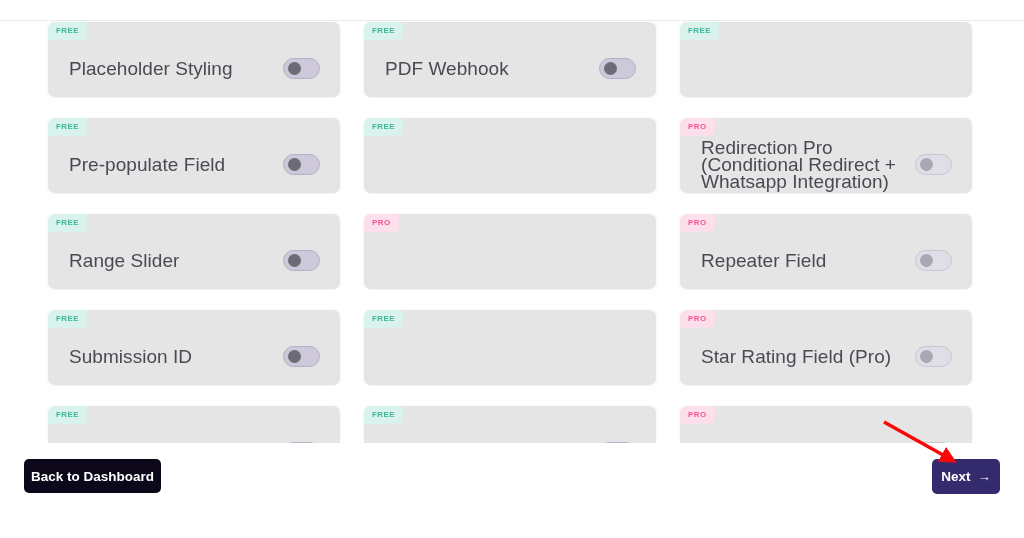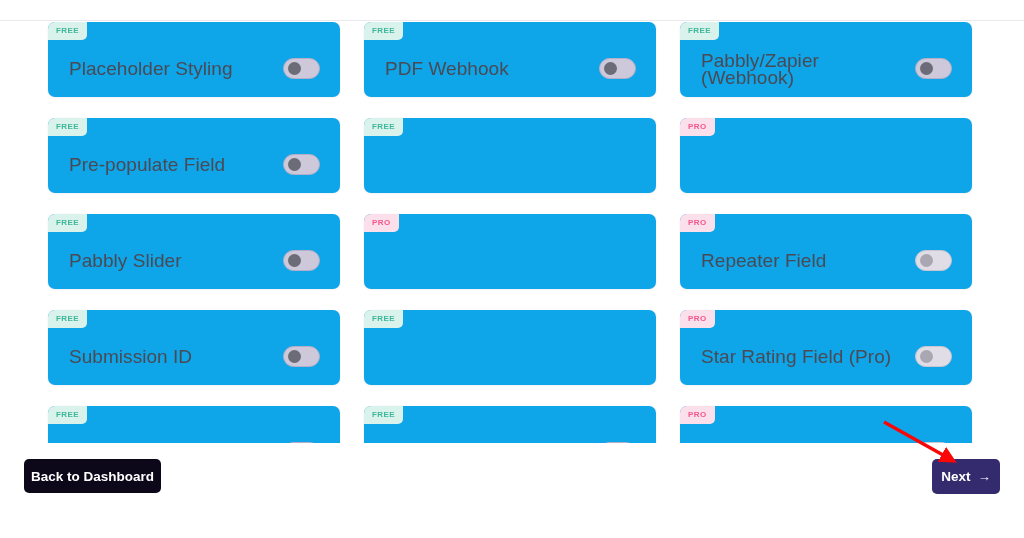--- a/index.html
+++ b/index.html
@@ -27,21 +27,21 @@
     display: grid;
     grid-template-columns: repeat(3, 292px);
     column-gap: 24px;
     row-gap: 21px;
   }
 
   
   .card {
     position: relative;
     width: 292px; height: 75px;
-    background: #0ea5e9;
+    background: #e5e5e5;
     border-radius: 7px;
     box-shadow: 0 1px 3px rgba(30,25,70,0.045), 0 0 0 0.5px rgba(120,115,160,0.05);
     overflow: hidden;
   }
 
   .badge {
     position: absolute; left: 0; top: 0;
     padding: 4px 8px 4px 8px;
     font-size: 8px;
     font-weight: 700;
@@ -132,46 +132,46 @@
           <span class="badge free">FREE</span>
           <div class="card-body">
             <div class="card-title">PDF Webhook</div>
             <div class="toggle">
               <div class="knob"></div>
             </div>
           </div>
         </div>
         <div class="card">
           <span class="badge free">FREE</span>
-          <div class="card-body">
-            <div class="card-title">Pabbly/Zapier (Webhook)</div>
-            <div class="toggle">
-              <div class="knob"></div>
-            </div>
-          </div>
         </div>
         <div class="card">
           <span class="badge free">FREE</span>
           <div class="card-body">
             <div class="card-title">Pre-populate Field</div>
             <div class="toggle">
               <div class="knob"></div>
             </div>
           </div>
         </div>
         <div class="card">
           <span class="badge free">FREE</span>
         </div>
         <div class="card">
           <span class="badge pro">PRO</span>
-        </div>
-        <div class="card">
-          <span class="badge free">FREE</span>
-          <div class="card-body">
-            <div class="card-title">Pabbly Slider</div>
+          <div class="card-body">
+            <div class="card-title">Redirection Pro (Conditional Redirect + Whatsapp Integration)</div>
+            <div class="toggle muted">
+              <div class="knob"></div>
+            </div>
+          </div>
+        </div>
+        <div class="card">
+          <span class="badge free">FREE</span>
+          <div class="card-body">
+            <div class="card-title">Range Slider</div>
             <div class="toggle">
               <div class="knob"></div>
             </div>
           </div>
         </div>
         <div class="card">
           <span class="badge pro">PRO</span>
         </div>
         <div class="card">
           <span class="badge pro">PRO</span>

